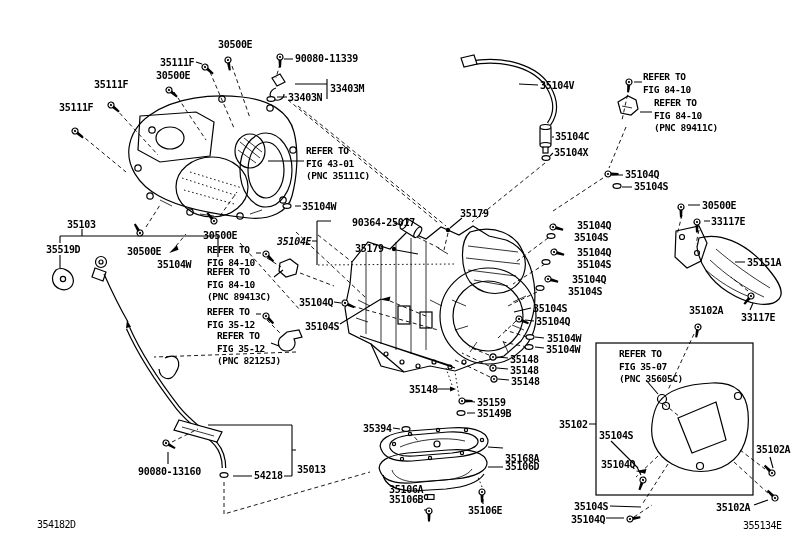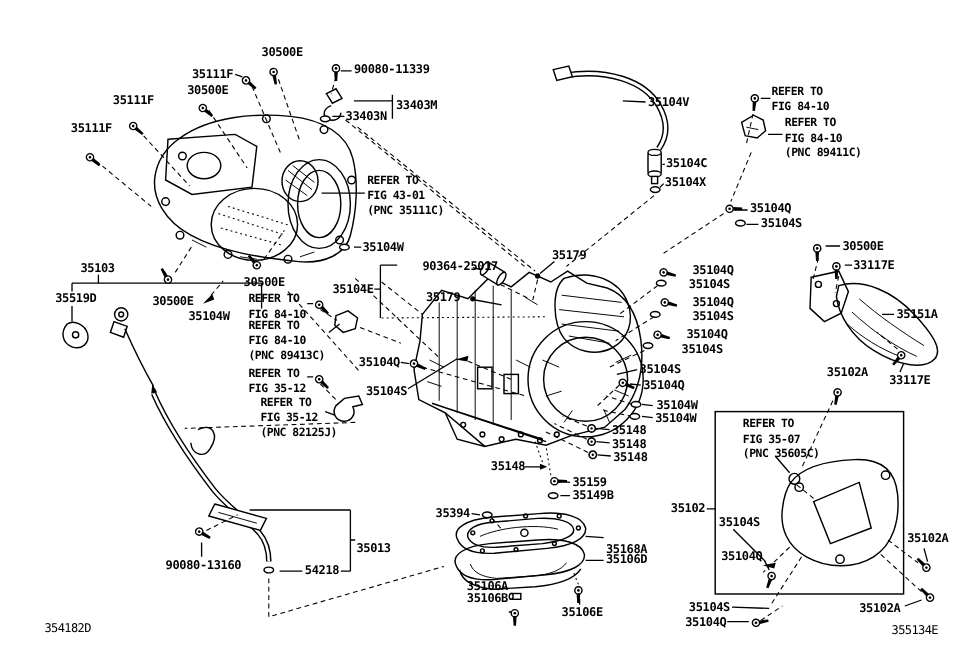--- a/index.html
+++ b/index.html
@@ -272,21 +272,21 @@
       <div class="lbl" style="left: 711px; top: 216px;">33117E</div>
       <div class="lbl" style="left: 747px; top: 257px;">35151A</div>
       <div class="lbl" style="left: 689px; top: 305px;">35102A</div>
       <div class="lbl" style="left: 741px; top: 312px;">33117E</div>
       <div class="lbl" style="left: 67px; top: 219px;">35103</div>
       <div class="lbl" style="left: 46px; top: 244px;">35519D</div>
       <div class="lbl" style="left: 203px; top: 230px;">30500E</div>
       <div class="lbl" style="left: 127px; top: 246px;">30500E</div>
       <div class="lbl" style="left: 157px; top: 259px;">35104W</div>
       <div class="lbl" style="left: 302px; top: 201px;">35104W</div>
-      <div class="lbl" style="left: 277px; top: 236px;">35104E</div>
+      <div class="lbl" style="left: 277px; top: 236px; font-style: italic;">35104E</div>
       <div class="lbl" style="left: 352px; top: 217px;">90364-25017</div>
       <div class="lbl" style="left: 460px; top: 208px;">35179</div>
       <div class="lbl" style="left: 355px; top: 243px;">35179</div>
       <div class="lbl" style="left: 299px; top: 297px;">35104Q</div>
       <div class="lbl" style="left: 305px; top: 321px;">35104S</div>
       <div class="lbl" style="left: 577px; top: 220px;">35104Q</div>
       <div class="lbl" style="left: 574px; top: 232px;">35104S</div>
       <div class="lbl" style="left: 577px; top: 247px;">35104Q</div>
       <div class="lbl" style="left: 577px; top: 259px;">35104S</div>
       <div class="lbl" style="left: 572px; top: 274px;">35104Q</div>
@@ -295,21 +295,21 @@
       <div class="lbl" style="left: 536px; top: 316px;">35104Q</div>
       <div class="lbl" style="left: 547px; top: 333px;">35104W</div>
       <div class="lbl" style="left: 546px; top: 344px;">35104W</div>
       <div class="lbl" style="left: 510px; top: 354px;">35148</div>
       <div class="lbl" style="left: 510px; top: 365px;">35148</div>
       <div class="lbl" style="left: 511px; top: 376px;">35148</div>
       <div class="lbl" style="left: 409px; top: 384px;">35148</div>
       <div class="lbl" style="left: 477px; top: 397px;">35159</div>
       <div class="lbl" style="left: 477px; top: 408px;">35149B</div>
       <div class="lbl" style="left: 363px; top: 423px;">35394</div>
-      <div class="lbl" style="left: 297px; top: 452px;">35013</div>
+      <div class="lbl" style="left: 297px; top: 464px;">35013</div>
       <div class="lbl" style="left: 254px; top: 470px;">54218</div>
       <div class="lbl" style="left: 138px; top: 466px;">90080-13160</div>
       <div class="lbl" style="left: 505px; top: 453px;">35168A</div>
       <div class="lbl" style="left: 505px; top: 461px;">35106D</div>
       <div class="lbl" style="left: 389px; top: 494px;">35106B</div>
       <div class="lbl" style="left: 389px; top: 484px;">35106A</div>
       <div class="lbl" style="left: 468px; top: 505px;">35106E</div>
       <div class="lbl" style="left: 559px; top: 419px;">35102</div>
       <div class="lbl" style="left: 599px; top: 430px;">35104S</div>
       <div class="lbl" style="left: 601px; top: 459px;">35104Q</div>

